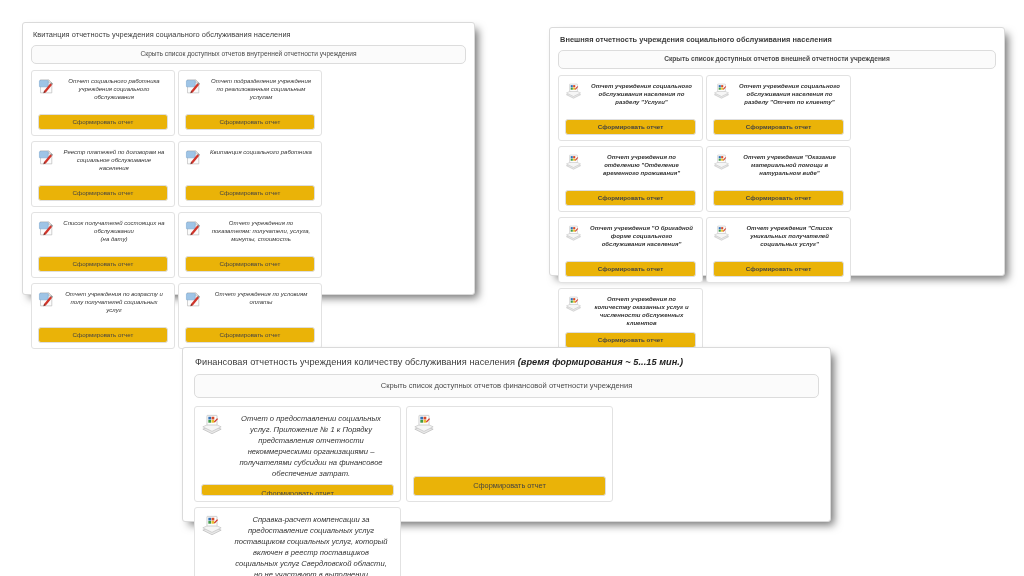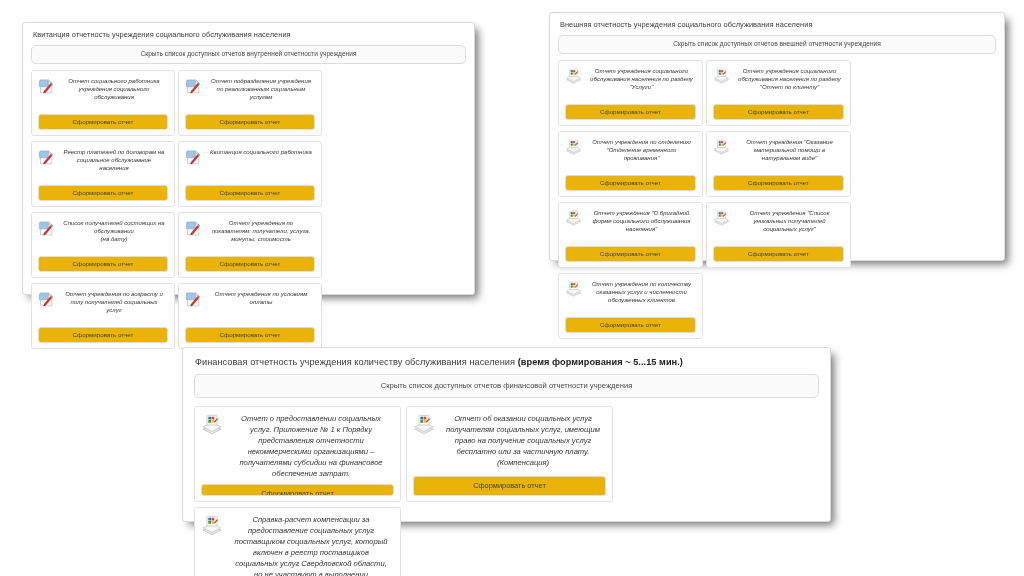--- a/index.html
+++ b/index.html
@@ -31,43 +31,44 @@
 
   #panel-internal {
     left: 22px;
     top: 22px;
     width: 453px;
     height: 273px;
   }
 
   #panel-external {
     left: 549px;
-    top: 12px;
+    top: 27px;
     width: 456px;
     height: 249px;
+    font-weight: bold;
   }
 
   #panel-financial {
     left: 182px;
     top: 347px;
     width: 649px;
     height: 175px;
   }
 
   .panel-title {
     font-size: 7.4px;
     color: #3a3a3a;
     padding: 8px 10px 6px 10px;
     letter-spacing: 0.05px;
     line-height: 1.1;
     white-space: nowrap;
     overflow: hidden;
   }
 
-  .panel-title b { font-weight: bold; color: #222; }
+  .panel-title b { font-weight: bold; color: #222; font-style: italic; }
 
   .panel-body {
     padding: 0 8px 8px 8px;
   }
 
   
   .collapse-bar {
     border: 1px solid #dcdcdc;
     border-radius: 5px;
     background: #fbfbfb;
@@ -468,21 +469,20 @@
                   <path d="M2 16.5 L12 21.5 L22 16.5 L12 12 Z" fill="#e9e9e9" stroke="#b5b5b5" stroke-width="0.7"></path>
                   <path d="M2 14 L12 19 L22 14 L12 9.5 Z" fill="#f6f6f6" stroke="#bdbdbd" stroke-width="0.7"></path>
                   <rect x="6.5" y="1.5" width="11" height="10.5" rx="0.6" fill="#fdfdfd" stroke="#b9b9b9" stroke-width="0.7"></rect>
                   <rect x="8" y="3" width="3" height="3" fill="#2f6fb5"></rect>
                   <rect x="11.5" y="3" width="3" height="3" fill="#d44b2b"></rect>
                   <rect x="8" y="6.5" width="3" height="3" fill="#3f9a47"></rect>
                   <rect x="11.5" y="6.5" width="3" height="3" fill="#e8c02e"></rect>
                   <path d="M14 8.5 L17.5 4.5 L18.6 5.4 L15.1 9.4 Z" fill="#d0352b"></path>
                 </svg>
               </span>
-              <div class="card-label">Отчет об оказании социальных услуг получателям социальных услуг, имеющим право на получение социальных услуг бесплатно или за частичную плату. (Компенсация)</div>
             </div>
             <div class="card-button">Сформировать отчет</div>
           </div>
           <div class="card">
             <div class="card-head">
               <span class="card-icon">
                 <svg class="icn" viewBox="0 0 24 24" xmlns="http://www.w3.org/2000/svg">
                   <path d="M2 16.5 L12 21.5 L22 16.5 L12 12 Z" fill="#e9e9e9" stroke="#b5b5b5" stroke-width="0.7"></path>
                   <path d="M2 14 L12 19 L22 14 L12 9.5 Z" fill="#f6f6f6" stroke="#bdbdbd" stroke-width="0.7"></path>
                   <rect x="6.5" y="1.5" width="11" height="10.5" rx="0.6" fill="#fdfdfd" stroke="#b9b9b9" stroke-width="0.7"></rect>

